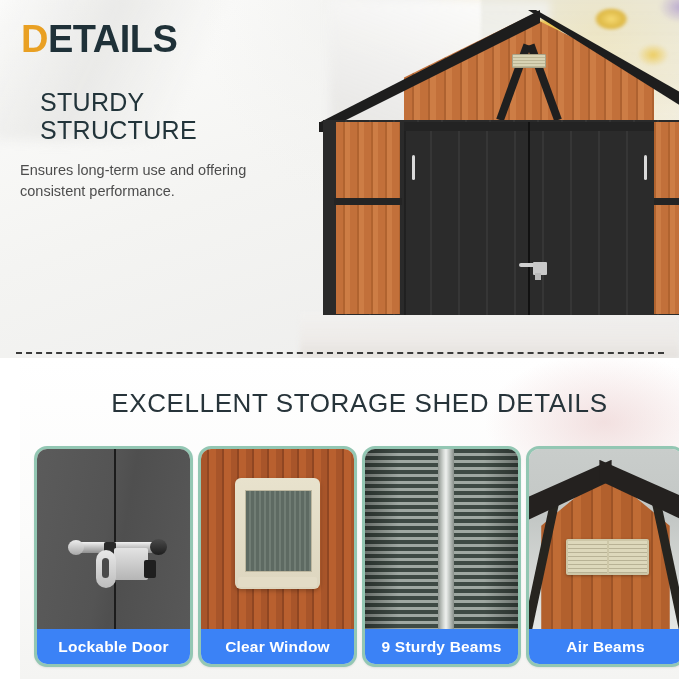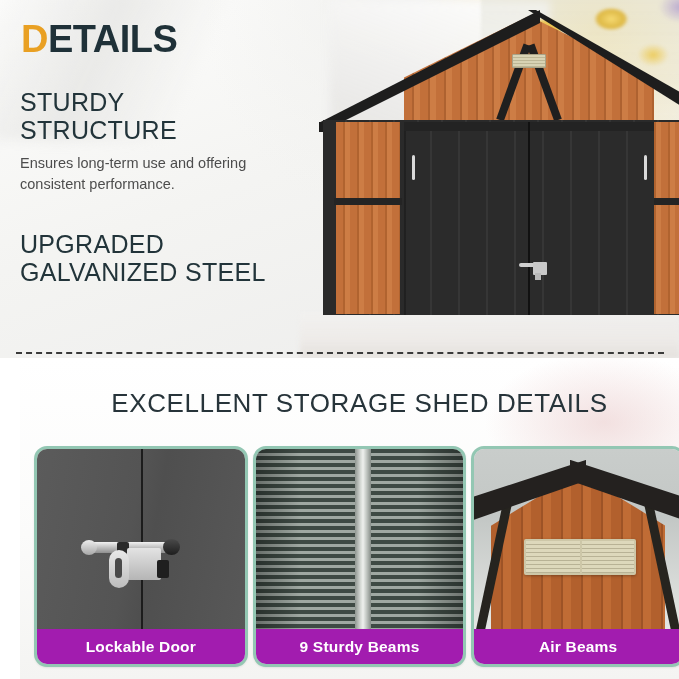--- a/index.html
+++ b/index.html
@@ -58,23 +58,24 @@
     font-size:38px;font-weight:bold;letter-spacing:-0.5px;line-height:1;
     color:#1f3138;
   }
   .details-heading .d-amber{color:#e9a023;}
 
   .tx-block{position:absolute;left:20px;}
   .tx-title{
     font-size:25px;font-weight:400;line-height:1.12;
     color:#22343a;letter-spacing:.3px;
     white-space:pre-line;
+    margin-left:20px;
   }
   .tx-body{
-    margin-top:9px;
+    margin-top:16px;
     font-size:14.5px;line-height:1.42;color:#4d4d4d;
     white-space:pre-line;
   }
   #block-sturdy{top:88px;}
   #block-steel{top:230px;}
 
   
   .shed-photo{
     position:absolute;left:300px;top:0;width:379px;height:340px;overflow:hidden;
   }
@@ -168,21 +169,21 @@
   }
   .card{
     position:relative;flex:1;height:215px;
     border:3px solid #93c7b3;border-radius:13px;
     overflow:hidden;background:#e9eeea;
     box-shadow:0 1px 2px rgba(0,0,0,.08);
   }
   .card-img{position:absolute;left:0;top:0;right:0;height:180px;overflow:hidden;}
   .card-label{
     position:absolute;left:0;right:0;bottom:0;height:35px;
-    background:#a21caf;color:#ffffff;
+    background:#3b82f6;color:#ffffff;
     display:flex;align-items:center;justify-content:center;
     font-size:15.5px;font-weight:bold;letter-spacing:.2px;
   }
 
   
   .img-door{
     position:absolute;inset:0;
     background:linear-gradient(100deg,#5b5b5b 0%,#545454 45%,#4f4f4f 55%,#585858 100%);
   }
   .img-door .seam{position:absolute;left:50%;top:0;width:2px;height:100%;background:#1c1c1c;}
@@ -320,22 +321,20 @@
     </div>
 
     <div class="tx-block" id="block-sturdy">
       <div class="tx-title">STURDY
 STRUCTURE</div>
       <div class="tx-body">Ensures long-term use and offering
 consistent performance.</div>
     </div>
 
     <div class="tx-block" id="block-steel">
-      <div class="tx-title">UPGRADED
-GALVANIZED STEEL</div>
     </div>
   </div>
 
   <div class="divider"></div>
 
   <div class="bottom-section">
     <div class="section-title">EXCELLENT STORAGE SHED DETAILS</div>
 
     <div class="cards">
 
@@ -351,20 +350,31 @@
               <div class="plate"></div>
               <div class="hasp"></div>
               <div class="hasp-hole"></div>
               <div class="blk"></div>
             </div>
           </div>
         </div>
         <div class="card-label">Lockable Door</div>
       </div>
 
+      <div class="card">
+        <div class="card-img">
+          <div class="img-window">
+            <div class="win-frame">
+              <div class="win-glass"></div>
+              <div class="win-sill"></div>
+            </div>
+          </div>
+        </div>
+        <div class="card-label">Clear Window</div>
+      </div>
 
       <div class="card">
         <div class="card-img">
           <div class="img-beams">
             <div class="beam-shade-l"></div>
             <div class="beam-shade-r"></div>
             <div class="beam-center"></div>
           </div>
         </div>
         <div class="card-label">9 Sturdy Beams</div>

